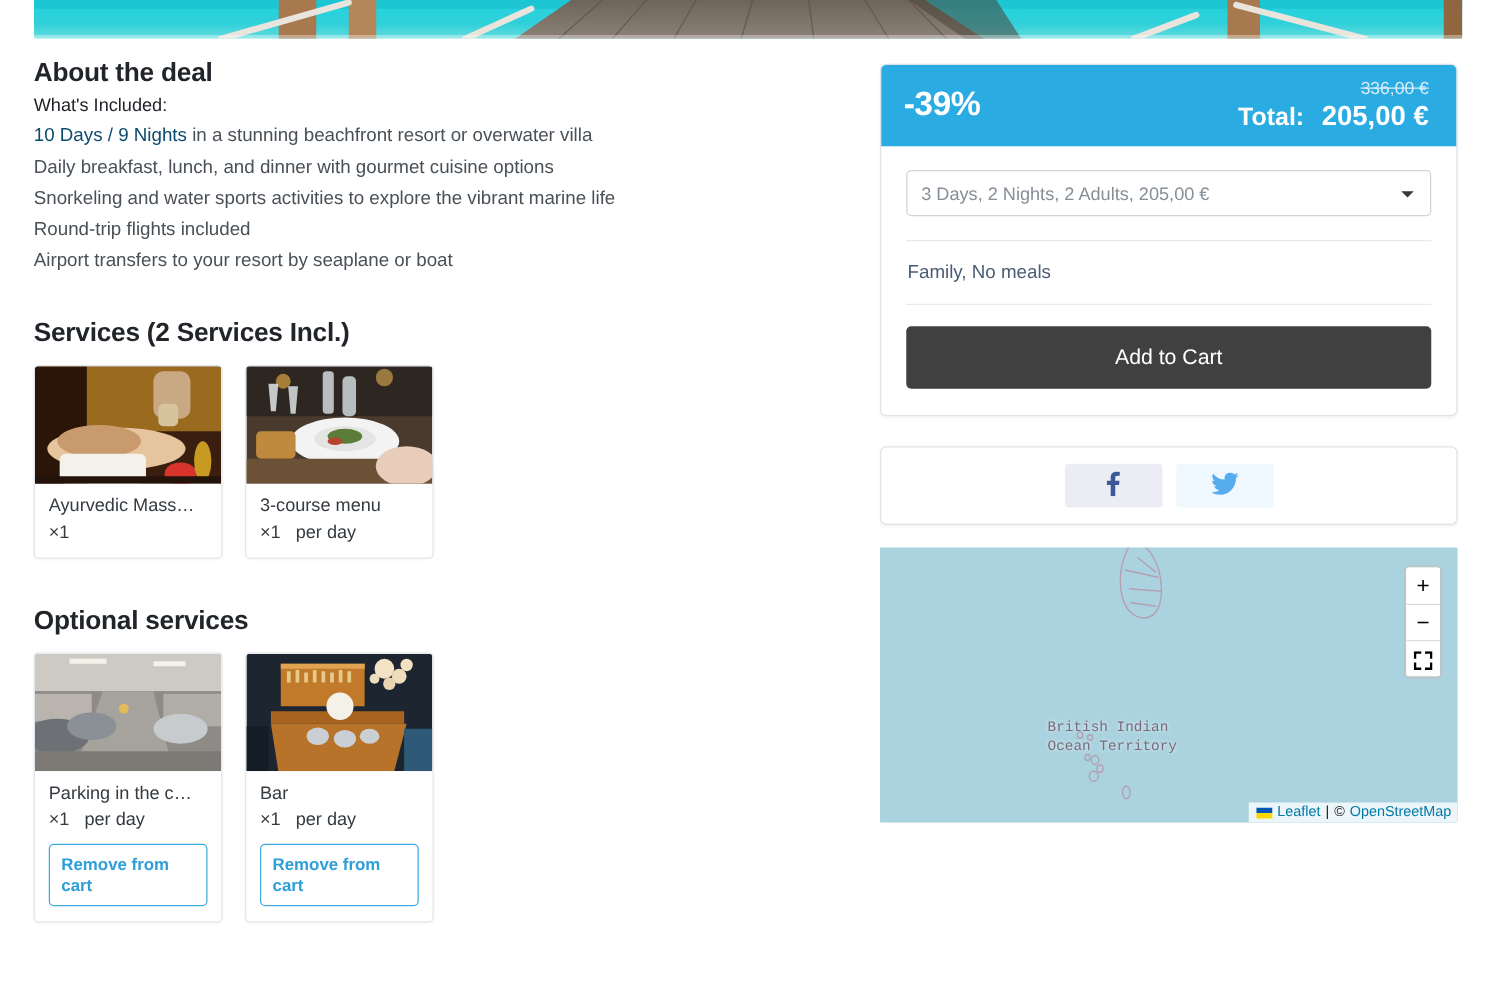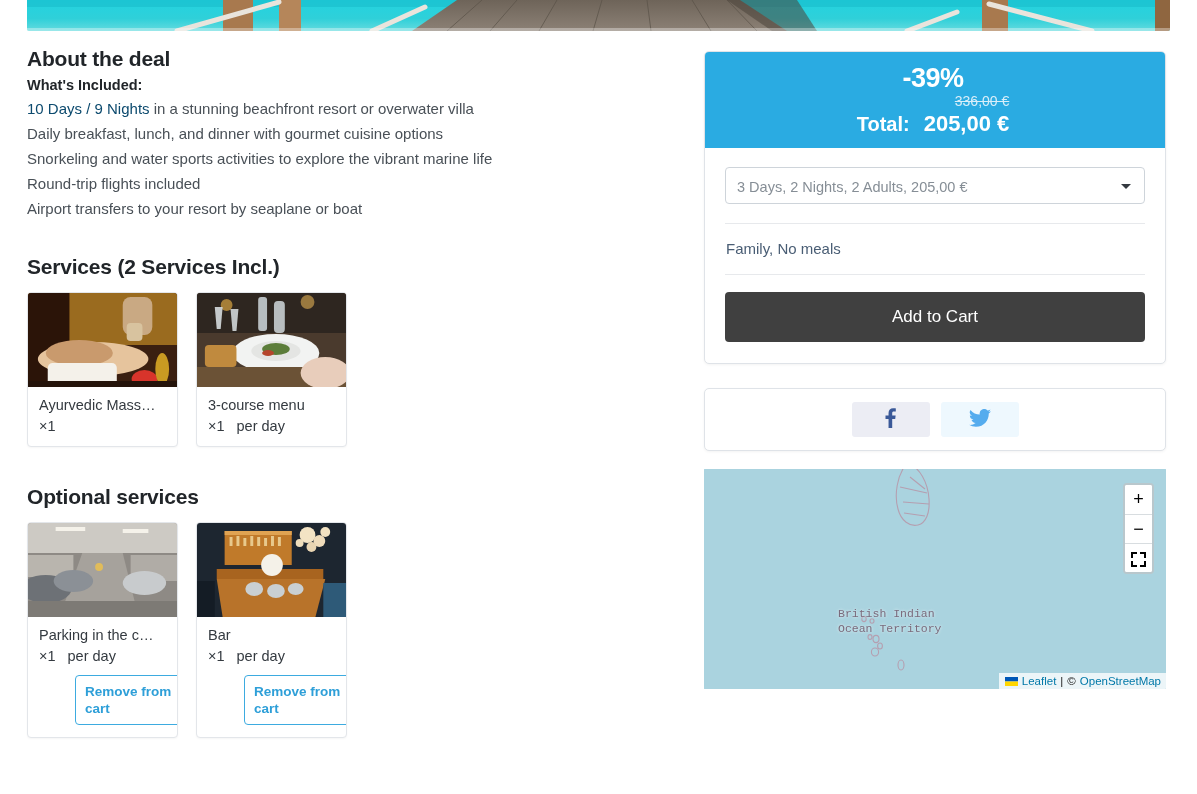--- a/index.html
+++ b/index.html
@@ -20,21 +20,21 @@
   }
   .hero svg { display: block; width: 100%; height: 100%; }
 
   
   .left-col { position: absolute; left: 27px; top: 47px; width: 630px; }
 
   h2.section-title {
     font-size: 21px; font-weight: bold; color: #212529;
     margin: 0 0 6px 0; letter-spacing: -0.2px;
   }
-  .incl-head { font-size: 14.5px; font-weight: bold; color: #212529; margin-bottom: 3px; }
+  .incl-head { font-size: 14.5px; font-weight: normal; color: #212529; margin-bottom: 3px; }
   .incl-line { font-size: 15px; color: #495057; line-height: 25px; }
   .incl-line b { color: #0c4a6e; font-weight: normal; }
 
   
   .cards { display: flex; gap: 18px; margin-top: 13px; }
   .svc-card {
     width: 151px; background: #fff;
     border: 1px solid #e3e6ea; border-radius: 4px;
     overflow: hidden; box-shadow: 0 1px 2px rgba(0,0,0,.04);
   }
@@ -46,35 +46,35 @@
     white-space: nowrap; overflow: hidden; text-overflow: ellipsis;
   }
   .svc-meta { font-size: 14.5px; color: #343a40; margin-top: 4px; }
   .svc-meta .per { margin-left: 12px; }
   .btn-remove {
     display: block; width: 100%; margin-top: 11px;
     border: 1px solid #3dabe0; border-radius: 4px;
     background: #fff; color: #2e9fd8;
     font-family: inherit; font-size: 13.5px; font-weight: bold;
     line-height: 17px; text-align: left;
-    padding: 7px 9px; cursor: pointer; margin-left: 36px;
+    padding: 7px 9px; cursor: pointer;
   }
 
   
   .right-col { position: absolute; left: 704px; top: 51px; width: 462px; }
 
   .panel {
     background: #fff; border: 1px solid #dfe3e8; border-radius: 5px;
     box-shadow: 0 1px 3px rgba(0,0,0,.05);
   }
   .price-head {
     background: #2aabe2; color: #fff;
     border-radius: 4px 4px 0 0;
     padding: 11px 22px 13px 18px;
-    display: flex; align-items: center; justify-content: space-between; flex-direction: column;
+    display: flex; align-items: center; justify-content: space-between;
   }
   .discount { font-size: 27px; font-weight: bold; letter-spacing: -0.5px; }
   .price-right { text-align: right; line-height: 1; }
   .old-price {
     font-size: 14px; color: #d8eef9; text-decoration: line-through;
     display: block; margin-bottom: 5px;
   }
   .total-row { display: flex; align-items: baseline; gap: 14px; justify-content: flex-end; }
   .total-label { font-size: 20px; font-weight: bold; }
   .total-value { font-size: 22px; font-weight: bold; }

